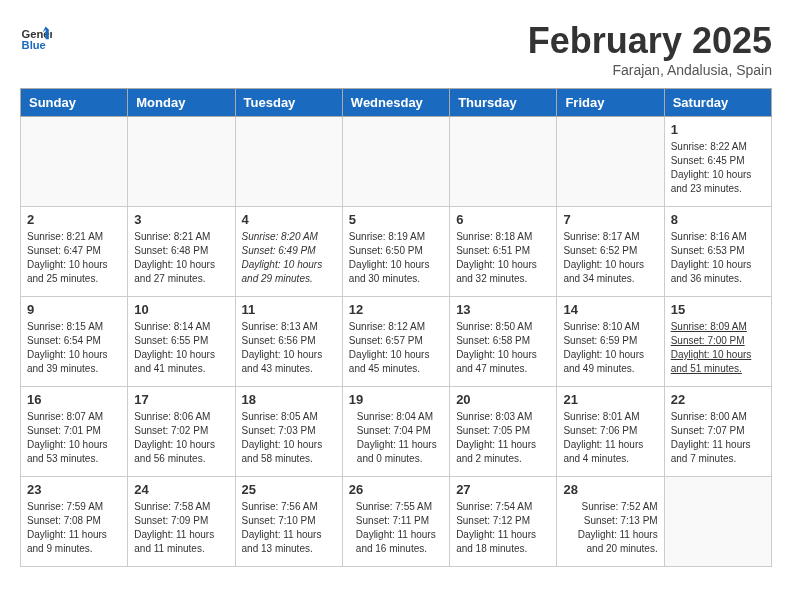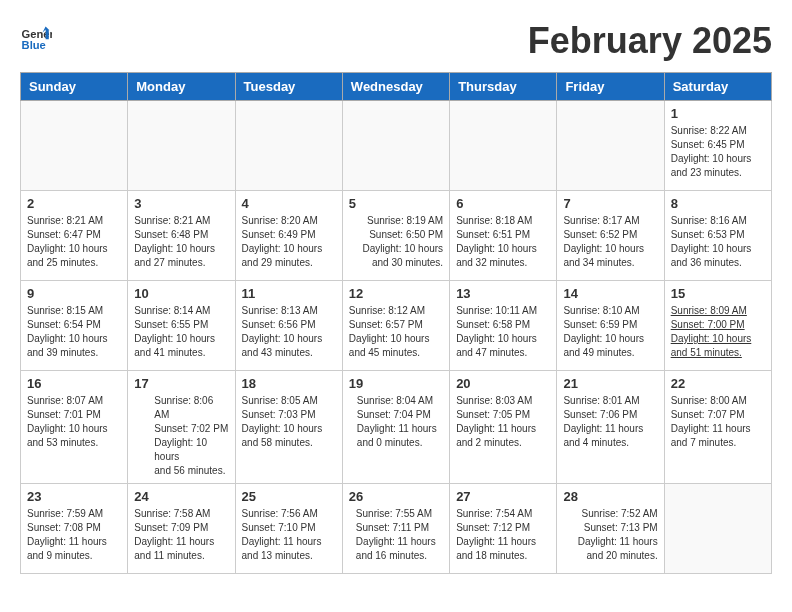--- a/index.html
+++ b/index.html
@@ -81,20 +81,21 @@
 <div class="header">
   <div class="logo">
     <svg class="logo-icon" viewBox="0 0 40 40">
       <text x="2" y="22" font-size="14" font-weight="bold" fill="#333">General</text>
       <text x="2" y="36" font-size="14" font-weight="bold" fill="#1a6bbf">Blue</text>
       <polygon points="32,8 40,16 36,12 36,24 32,24 32,12 28,16" fill="#1a6bbf"></polygon>
     </svg>
   </div>
   <div class="title-block">
     <div class="calendar-title">February 2025</div>
+    <div class="calendar-subtitle">Farajan, Andalusia, Spain</div>
   </div>
 </div>
 
 <table>
   <thead>
     <tr>
     <th>Sunday</th>
         <th>Monday</th>
         <th>Tuesday</th>
         <th>Wednesday</th>
@@ -129,28 +130,28 @@
         </td>
         <td>
           <span class="day-number">3</span>
           <div class="day-info" style="white-space: pre-line;">Sunrise: 8:21 AM
 Sunset: 6:48 PM
 Daylight: 10 hours
 and 27 minutes.</div>
         </td>
         <td>
           <span class="day-number">4</span>
-          <div class="day-info" style="white-space: pre-line;">Sunrise: 8:20 AM
+          <div class="day-info" style="white-space: pre-line; font-style: italic;">Sunrise: 8:20 AM
 Sunset: 6:49 PM
 Daylight: 10 hours
 and 29 minutes.</div>
         </td>
         <td>
           <span class="day-number">5</span>
-          <div class="day-info" style="white-space: pre-line; text-align: right;">Sunrise: 8:19 AM
+          <div class="day-info" style="white-space: pre-line;">Sunrise: 8:19 AM
 Sunset: 6:50 PM
 Daylight: 10 hours
 and 30 minutes.</div>
         </td>
         <td>
           <span class="day-number">6</span>
           <div class="day-info" style="white-space: pre-line;">Sunrise: 8:18 AM
 Sunset: 6:51 PM
 Daylight: 10 hours
 and 32 minutes.</div>
@@ -194,21 +195,21 @@
         </td>
         <td>
           <span class="day-number">12</span>
           <div class="day-info" style="white-space: pre-line;">Sunrise: 8:12 AM
 Sunset: 6:57 PM
 Daylight: 10 hours
 and 45 minutes.</div>
         </td>
         <td>
           <span class="day-number">13</span>
-          <div class="day-info" style="white-space: pre-line;">Sunrise: 10:11 AM
+          <div class="day-info" style="white-space: pre-line;">Sunrise: 8:50 AM
 Sunset: 6:58 PM
 Daylight: 10 hours
 and 47 minutes.</div>
         </td>
         <td>
           <span class="day-number">14</span>
           <div class="day-info" style="white-space: pre-line;">Sunrise: 8:10 AM
 Sunset: 6:59 PM
 Daylight: 10 hours
 and 49 minutes.</div>
@@ -224,21 +225,21 @@
       <tr>
         <td>
           <span class="day-number">16</span>
           <div class="day-info" style="white-space: pre-line;">Sunrise: 8:07 AM
 Sunset: 7:01 PM
 Daylight: 10 hours
 and 53 minutes.</div>
         </td>
         <td>
           <span class="day-number">17</span>
-          <div class="day-info" style="white-space: pre-line; margin-left: 20px;">Sunrise: 8:06 AM
+          <div class="day-info" style="white-space: pre-line;">Sunrise: 8:06 AM
 Sunset: 7:02 PM
 Daylight: 10 hours
 and 56 minutes.</div>
         </td>
         <td>
           <span class="day-number">18</span>
           <div class="day-info" style="white-space: pre-line;">Sunrise: 8:05 AM
 Sunset: 7:03 PM
 Daylight: 10 hours
 and 58 minutes.</div>

